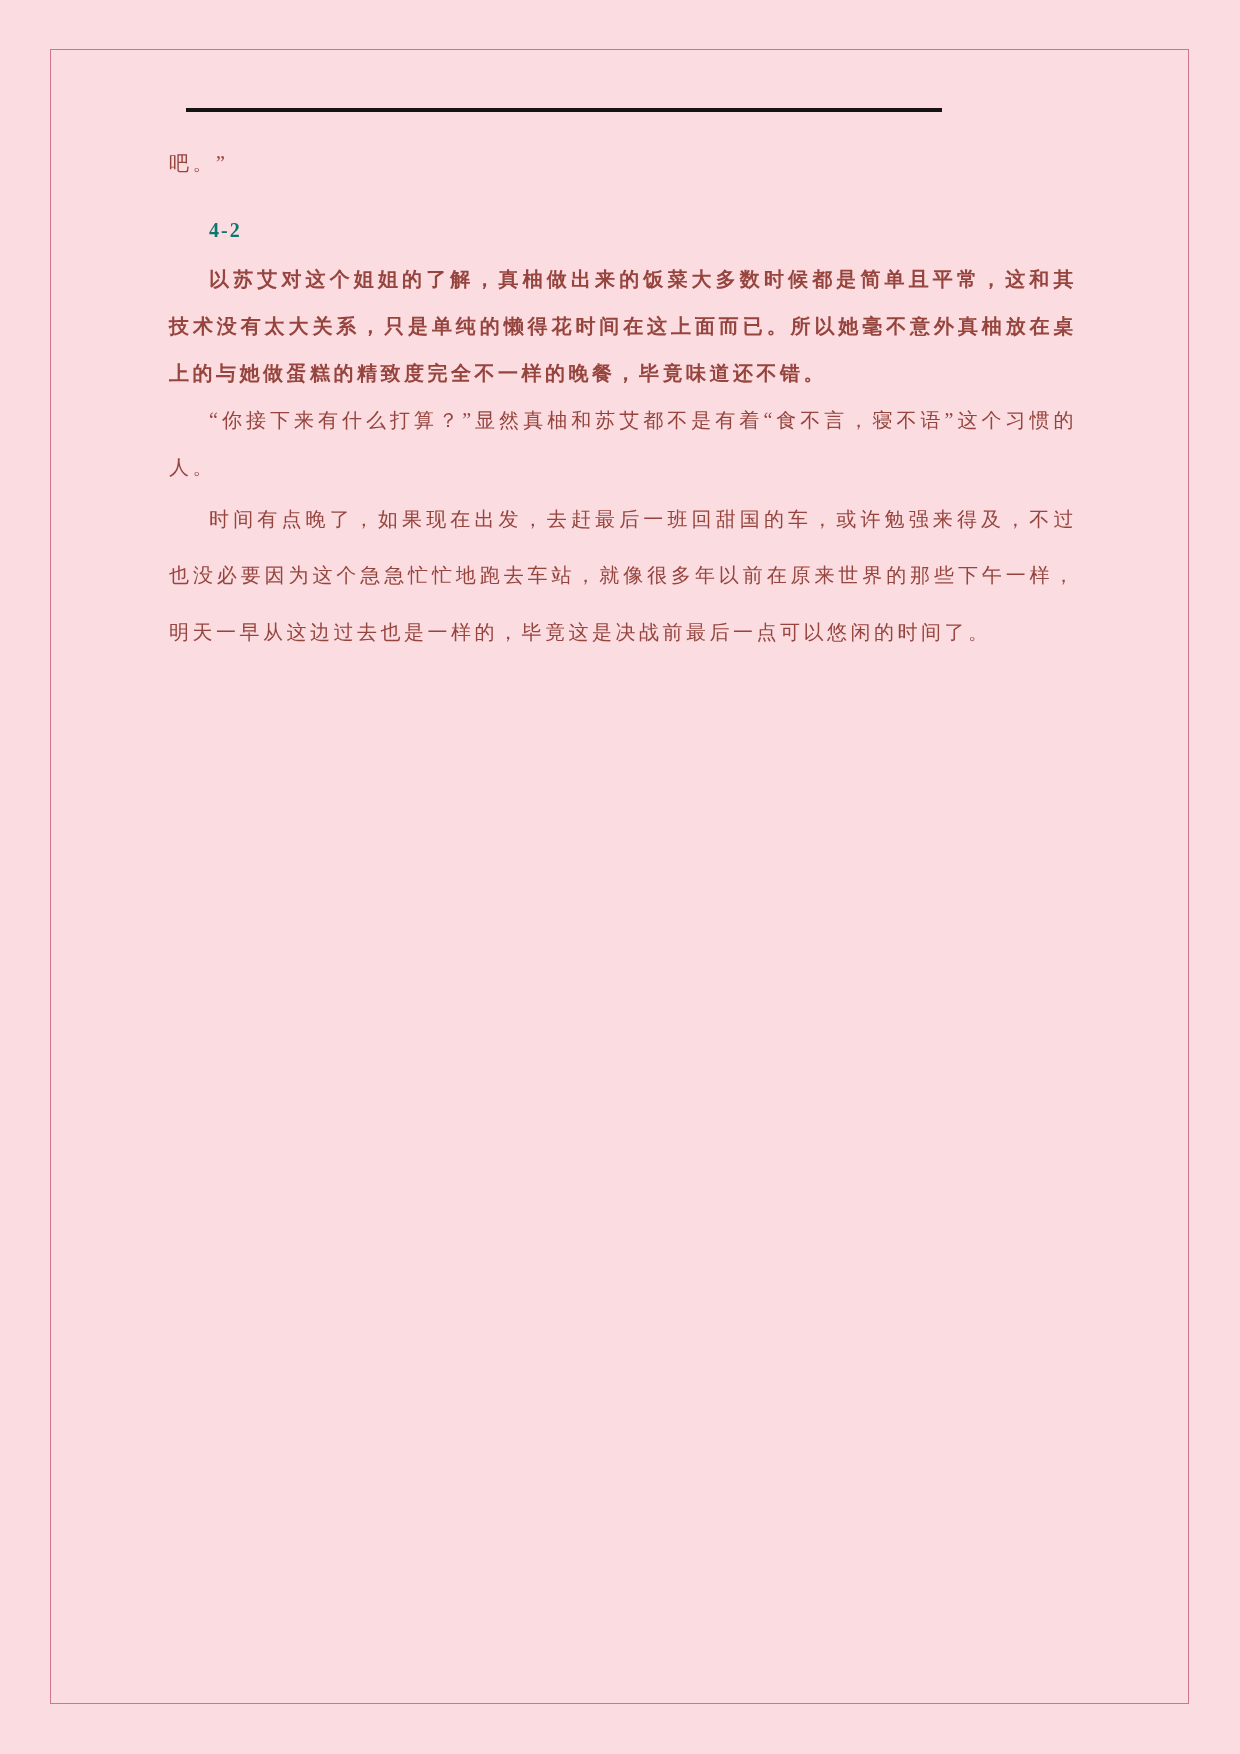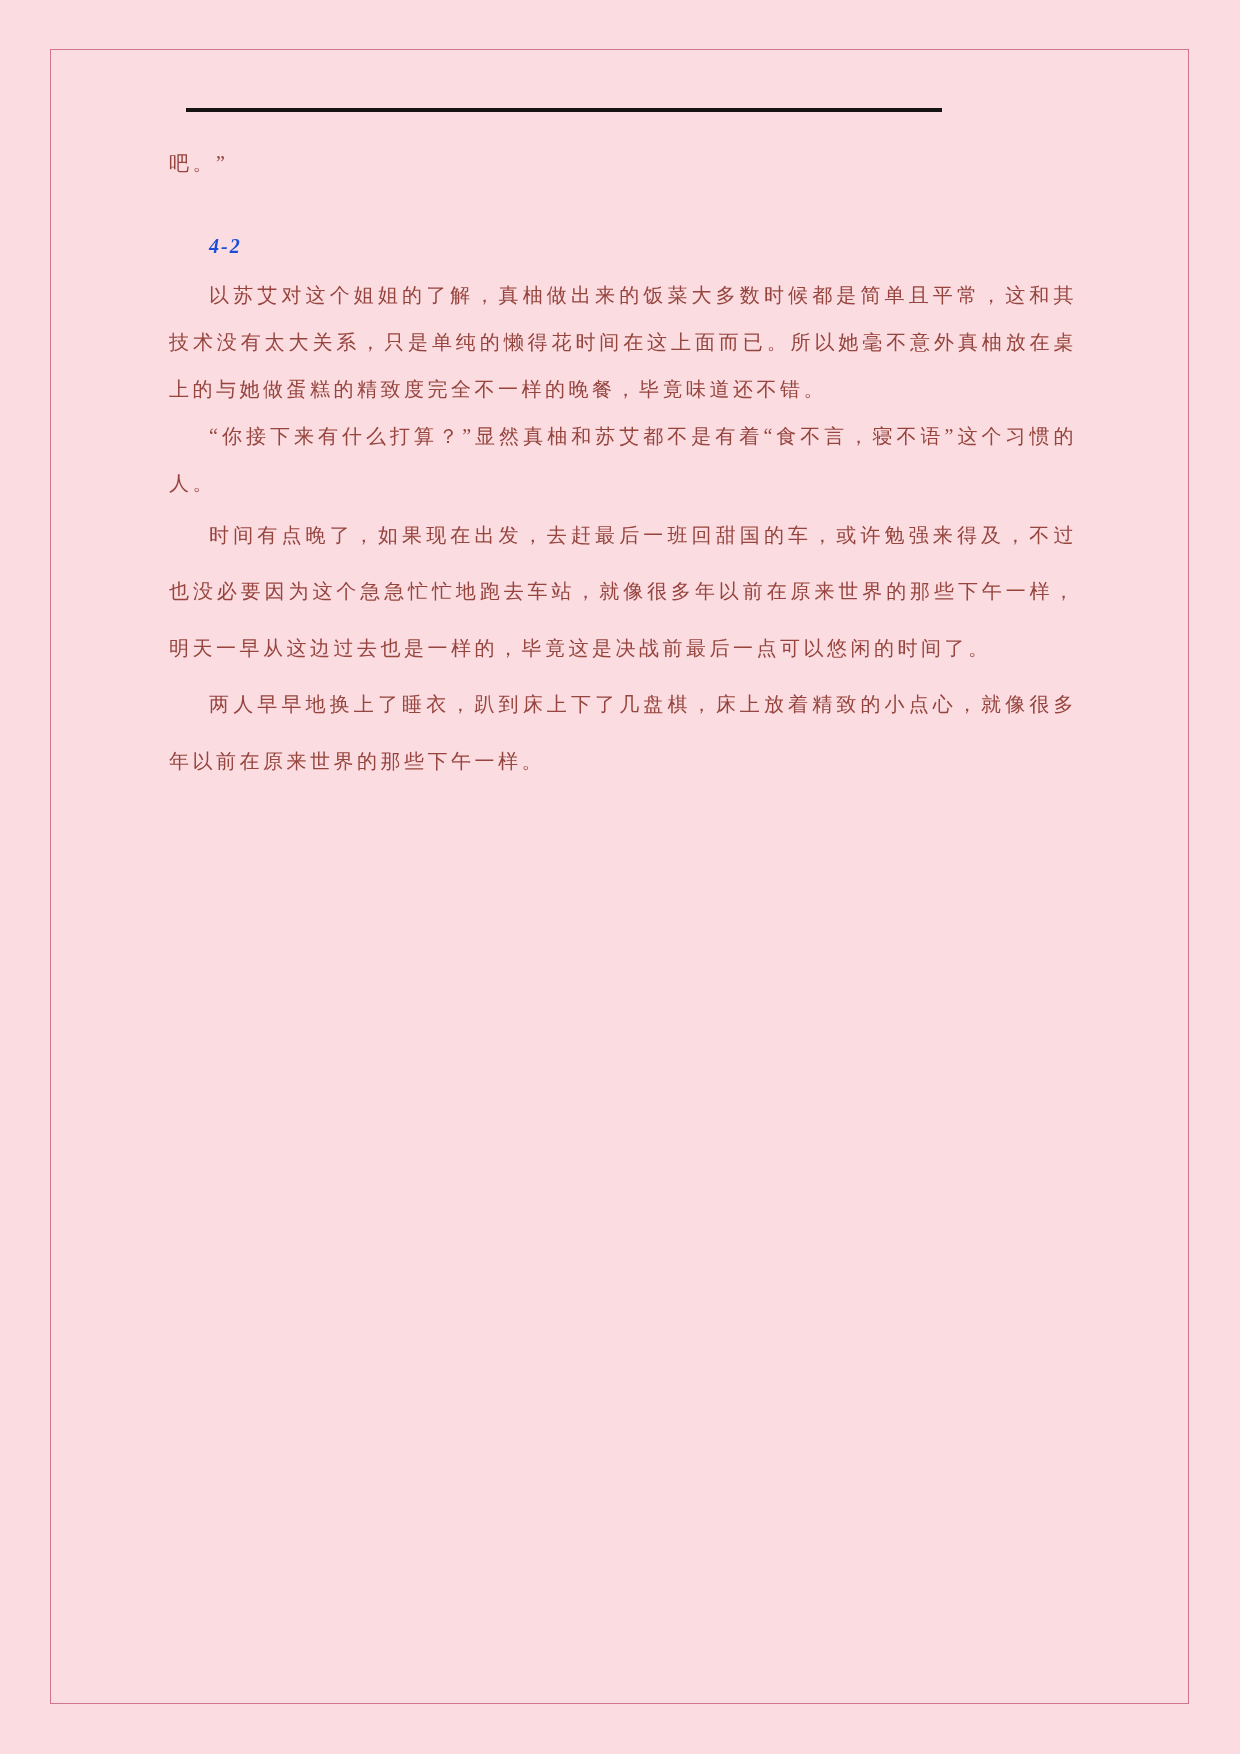--- a/index.html
+++ b/index.html
@@ -45,34 +45,32 @@
     margin: 0;
     text-indent: 2em;
   }
   .tight { line-height: 2.35; }
   .loose { line-height: 2.82; }
   .no-indent { text-indent: 0; }
   .continuation { margin-top: 12px; }
   .heading {
     font-size: 20px;
     font-weight: bold;
-    color: #1d4ed8;
-    margin: 48px 0 14px 2em;
+    color: #0f766e;
+    margin: 32px 0 14px 2em;
     letter-spacing: 2px;
     text-indent: 0;
-    font-style: italic;
   }
-  .p-first { margin-top: 4px; }
+  .p-first { margin-top: 4px; font-weight: bold; }
 </style>
 </head>
 <body>
 
 <div class="frame">
   <div class="rule"></div>
   <div class="content">
     <p class="para tight no-indent continuation">吧。”</p>
     <h2 class="heading">4-2</h2>
     <p class="para tight p-first">以苏艾对这个姐姐的了解，真柚做出来的饭菜大多数时候都是简单且平常，这和其技术没有太大关系，只是单纯的懒得花时间在这上面而已。所以她毫不意外真柚放在桌上的与她做蛋糕的精致度完全不一样的晚餐，毕竟味道还不错。</p>
     <p class="para tight">“你接下来有什么打算？”显然真柚和苏艾都不是有着“食不言，寝不语”这个习惯的人。</p>
     <p class="para loose">时间有点晚了，如果现在出发，去赶最后一班回甜国的车，或许勉强来得及，不过也没必要因为这个急急忙忙地跑去车站，就像很多年以前在原来世界的那些下午一样，明天一早从这边过去也是一样的，毕竟这是决战前最后一点可以悠闲的时间了。</p>
-    <p class="para loose">两人早早地换上了睡衣，趴到床上下了几盘棋，床上放着精致的小点心，就像很多年以前在原来世界的那些下午一样。</p>
   </div>
 </div>
 
 </body></html>

